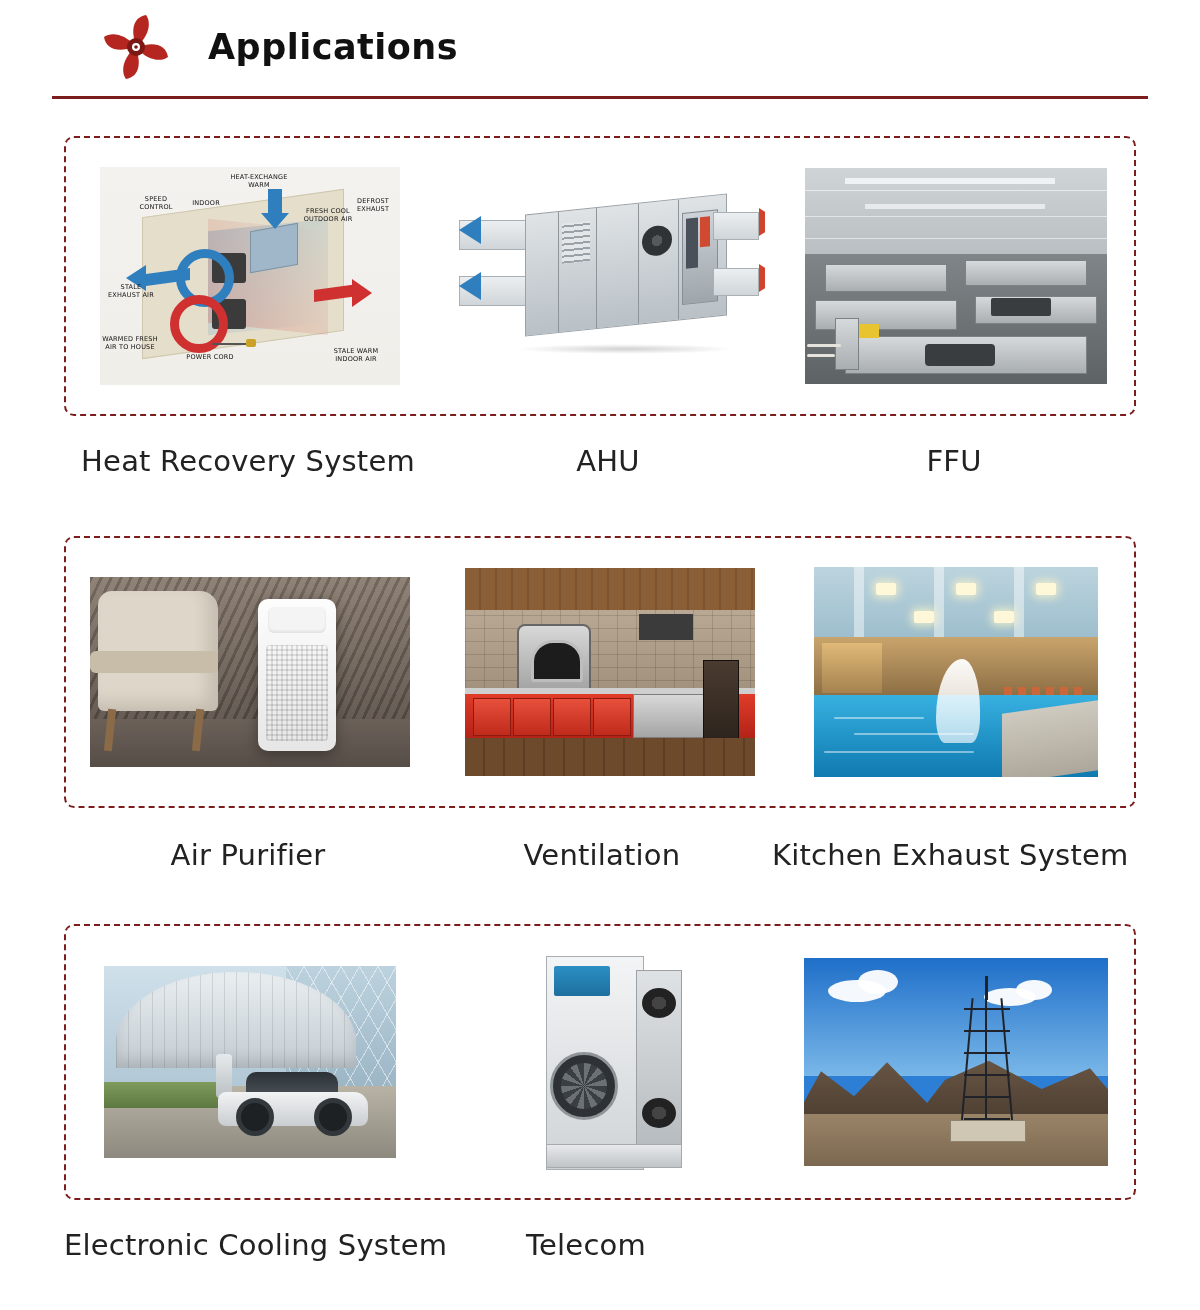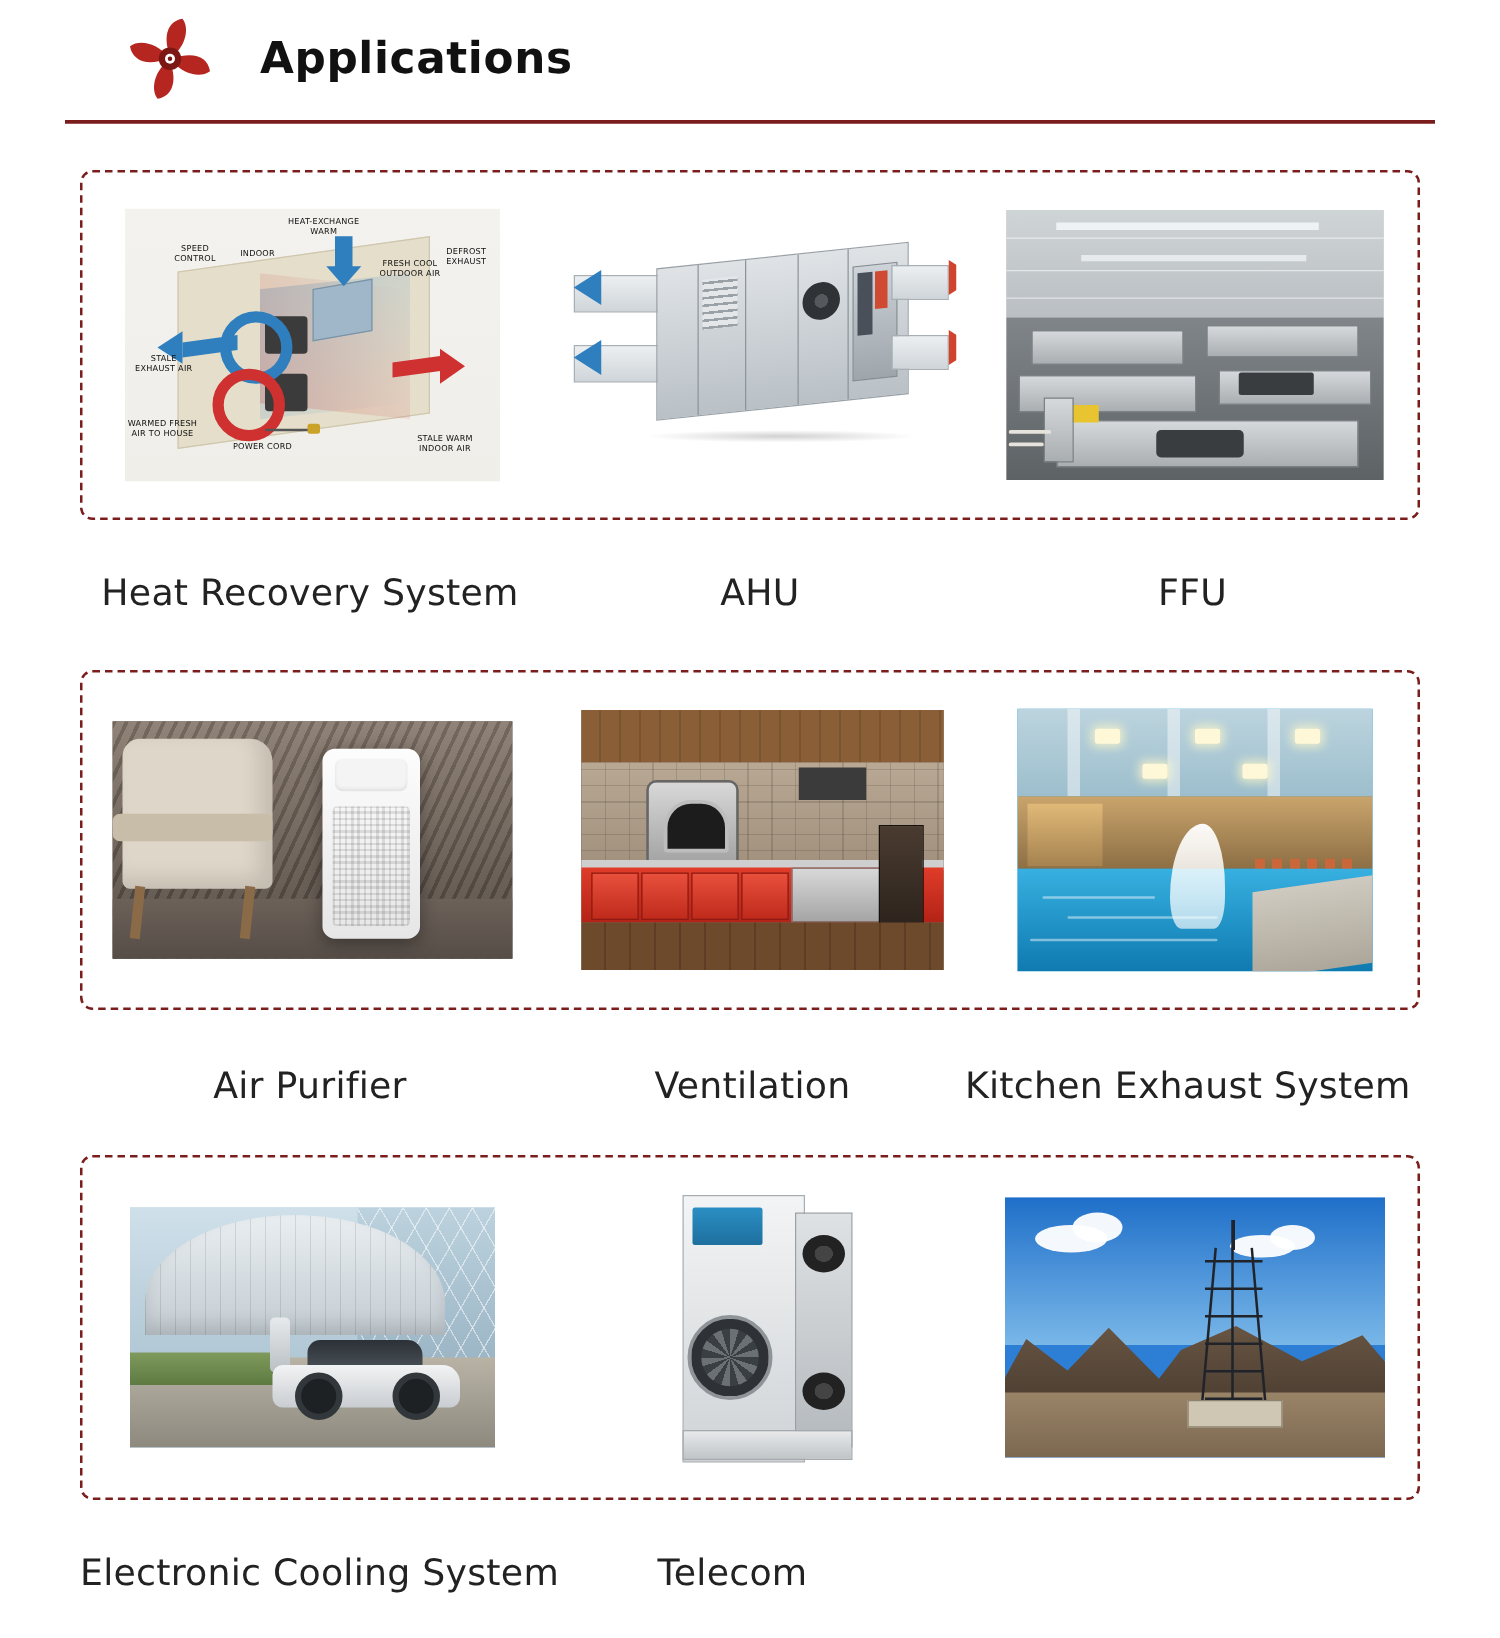--- a/index.html
+++ b/index.html
@@ -67,21 +67,21 @@
   }
   .cell {
     display: flex;
     align-items: center;
     justify-content: center;
     box-sizing: border-box;
   }
   .labels {
     display: flex;
     width: 1072px;
-    margin-top: 29px;
+    margin-top: 16px;
   }
   .label {
     font-size: 29px;
     color: #222;
     text-align: center;
     font-family: "DejaVu Sans", sans-serif;
     font-weight: 400;
     letter-spacing: 0.2px;
     white-space: nowrap;
   }

